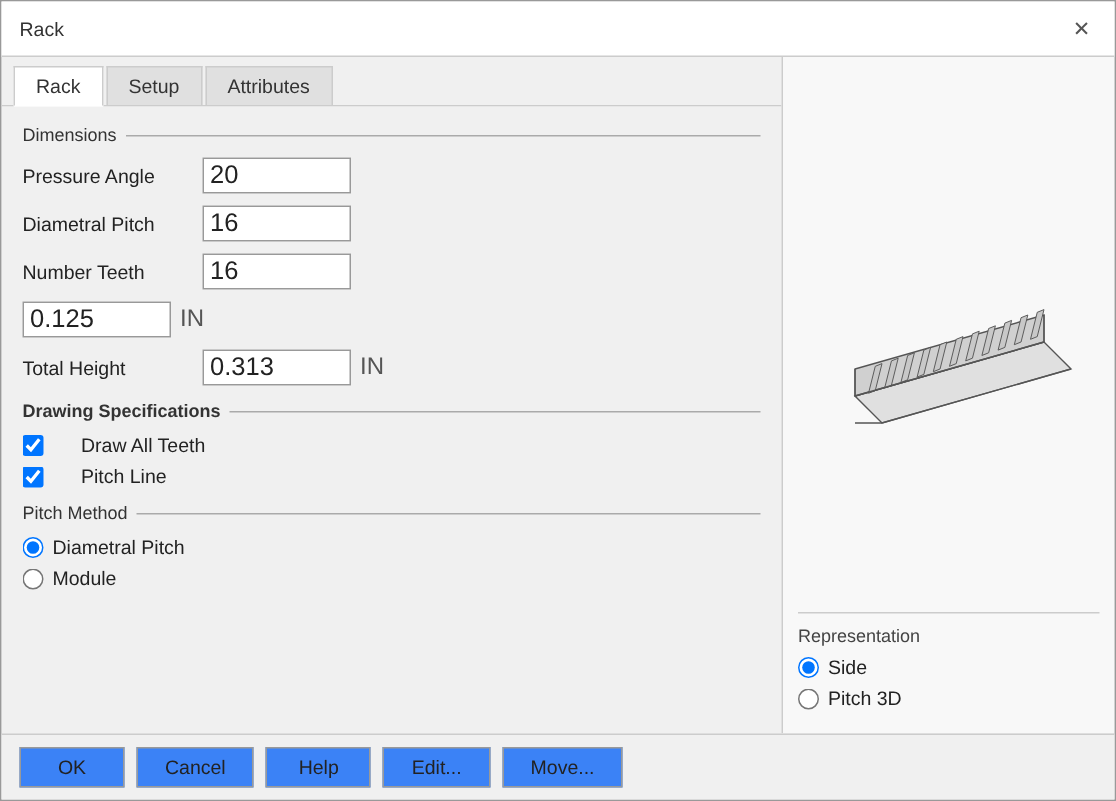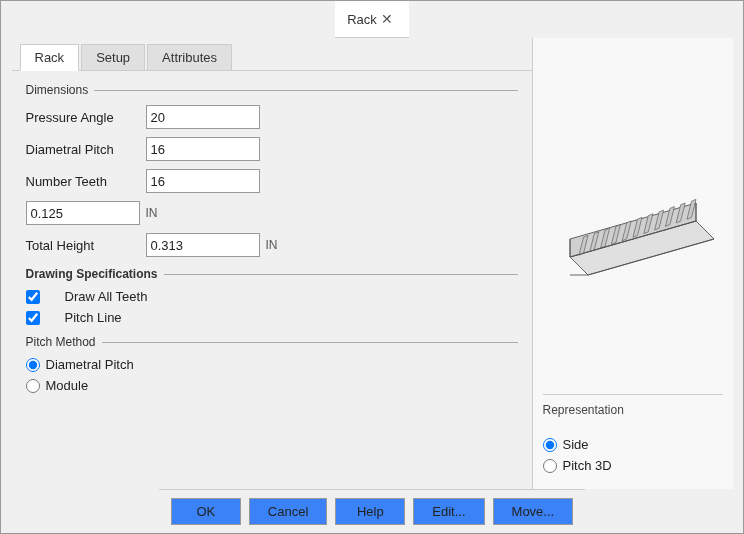--- a/index.html
+++ b/index.html
@@ -14,21 +14,20 @@
       height: 534px;
     }
     .dialog {
       width: 744px;
       height: 534px;
       background: #f0f0f0;
       border: 1px solid #999;
       display: flex;
       flex-direction: column;
       box-shadow: 2px 2px 8px rgba(0,0,0,0.3);
-      align-items: center;
     }
     .title-bar {
       background: #fff;
       padding: 8px 12px;
       display: flex;
       justify-content: space-between;
       align-items: center;
       border-bottom: 1px solid #ccc;
     }
     .title-bar-text {
@@ -104,31 +103,31 @@
       display: flex;
       align-items: center;
       margin-bottom: 8px;
     }
     .form-label {
       width: 120px;
       font-size: 13px;
       color: #222;
     }
     .form-input {
-      width: 114px;
+      width: 99px;
       height: 24px;
       border: 1px solid #999;
       background: #fff;
       padding: 2px 4px;
-      font-size: 13px;
+      font-size: 17px;
       color: #222;
     }
     .form-unit {
       margin-left: 6px;
-      font-size: 12px;
+      font-size: 16px;
       color: #555;
     }
     .checkbox-row {
       display: flex;
       align-items: center;
       margin-bottom: 6px;
       gap: 19px;
     }
     .checkbox-row input[type="checkbox"] {
       margin-right: 6px;
@@ -172,21 +171,21 @@
       width: 180px;
       height: 160px;
     }
     .representation-section {
       padding-top: 8px;
       border-top: 1px solid #ccc;
     }
     .rep-title {
       font-size: 12px;
       color: #444;
-      margin-bottom: 20px;
+      margin-bottom: 6px;
     }
     .dialog-footer {
       display: flex;
       padding: 8px 12px;
       gap: 8px;
       border-top: 1px solid #ccc;
       background: #f0f0f0;
     }
     .footer-btn {
       padding: 5px 18px;

